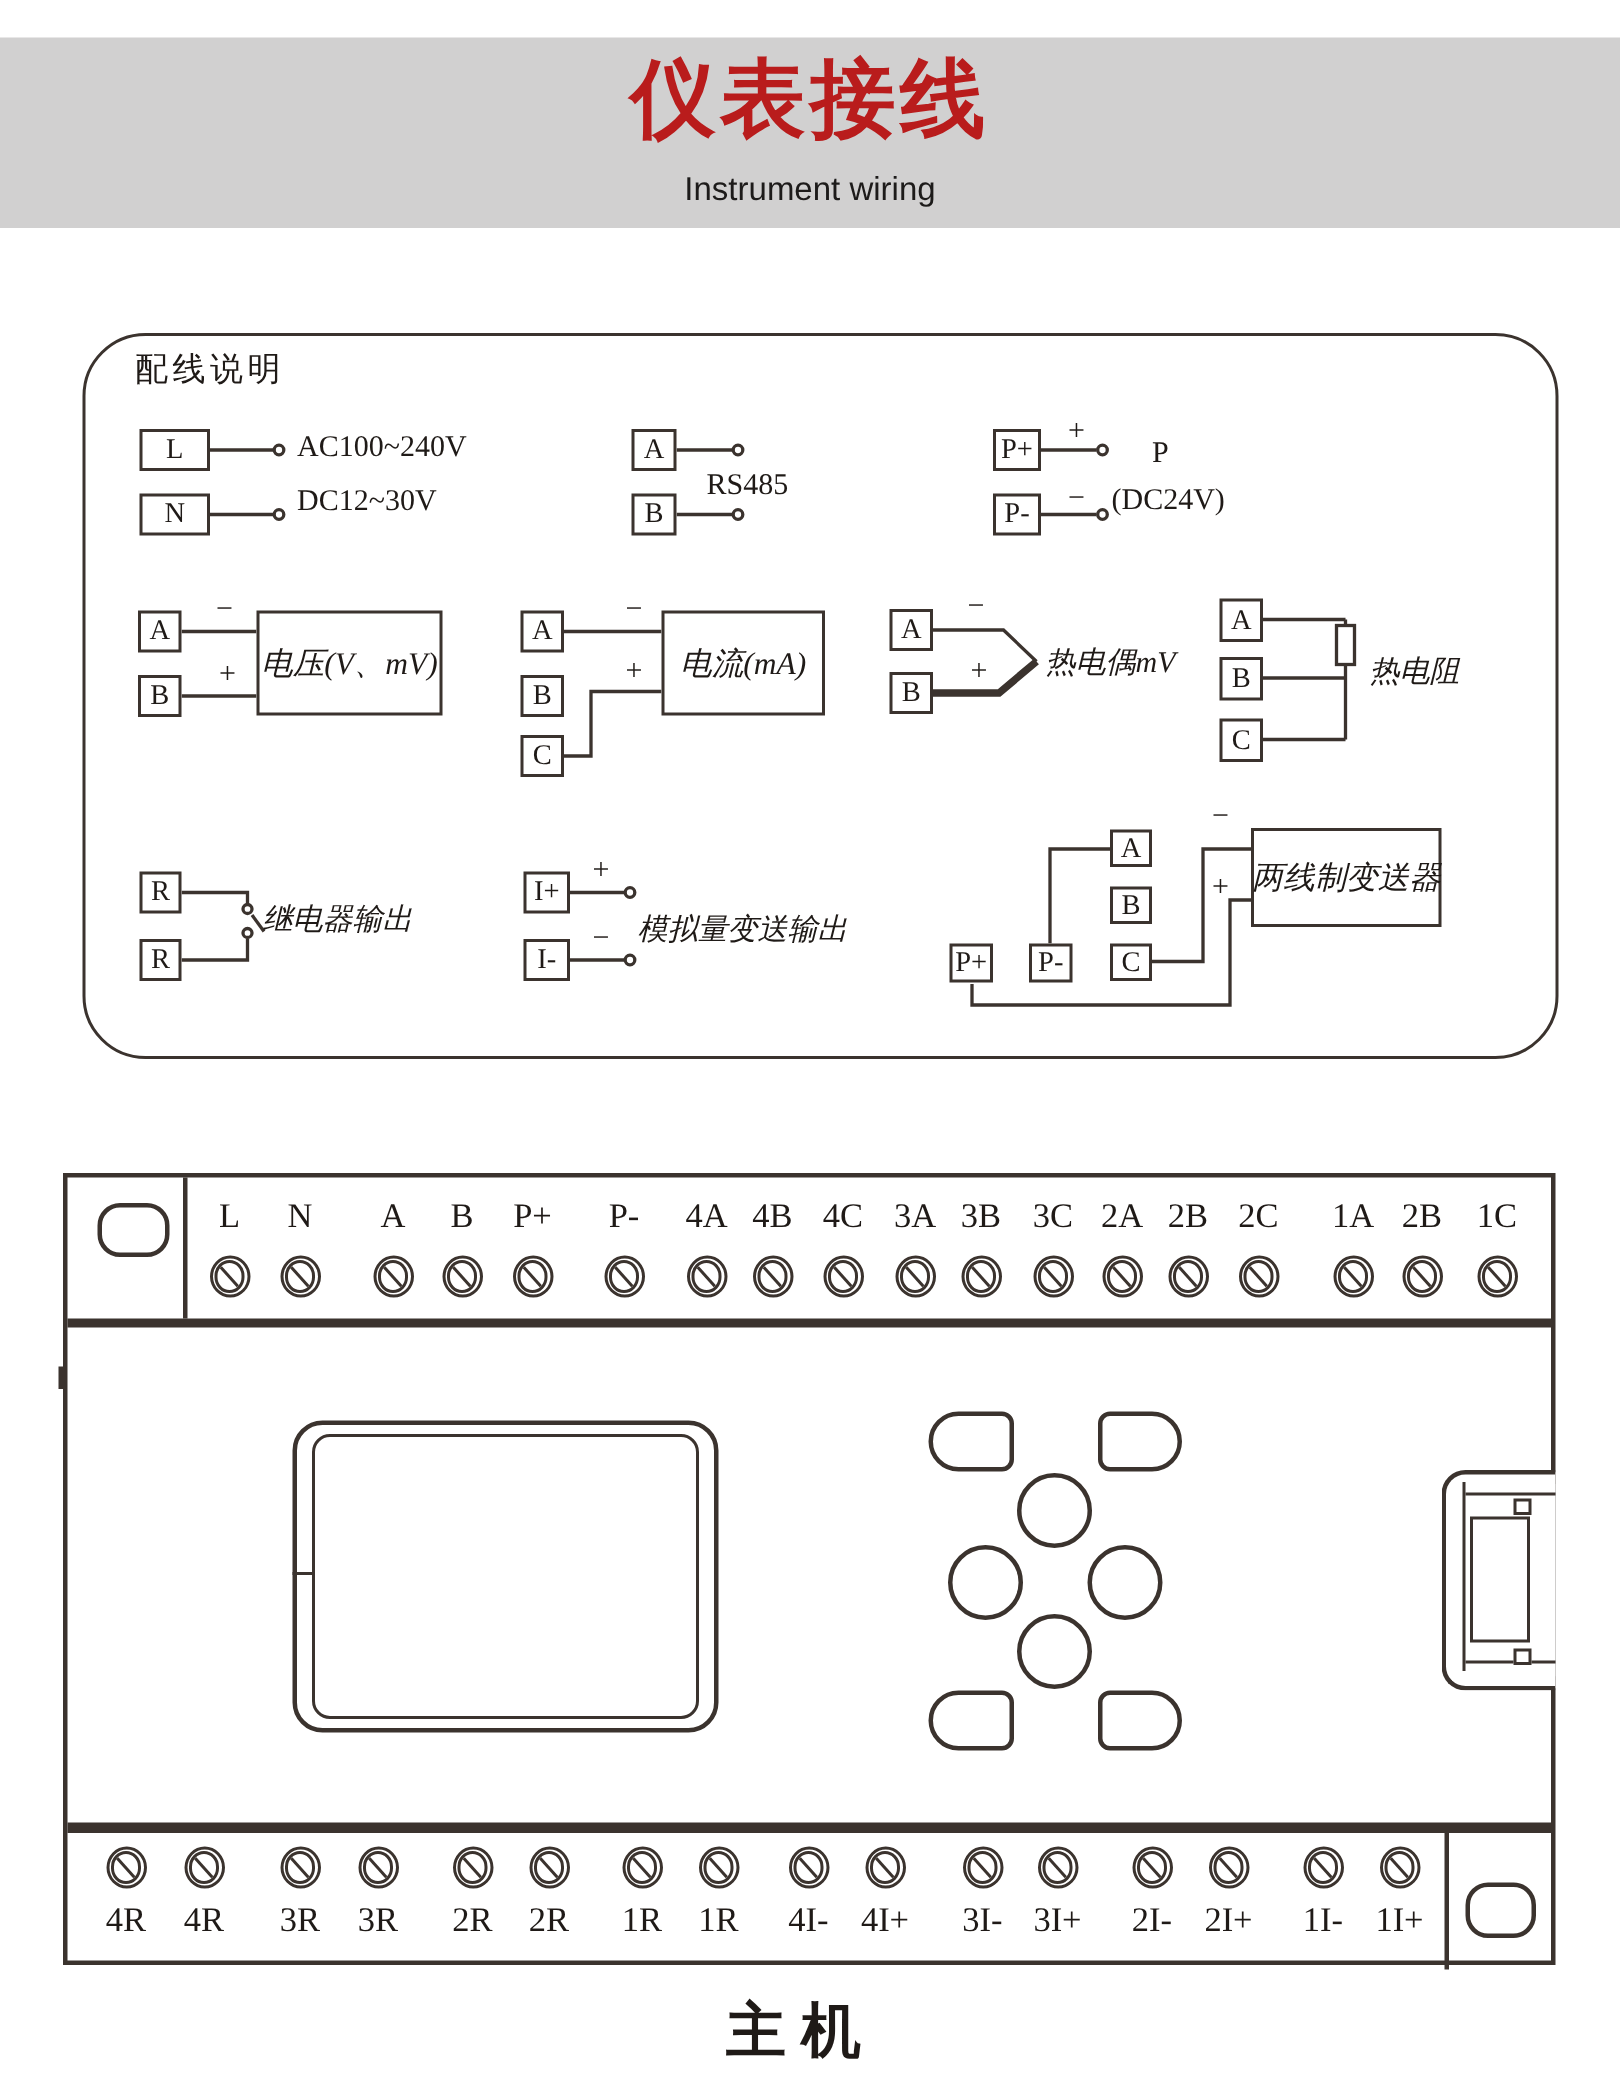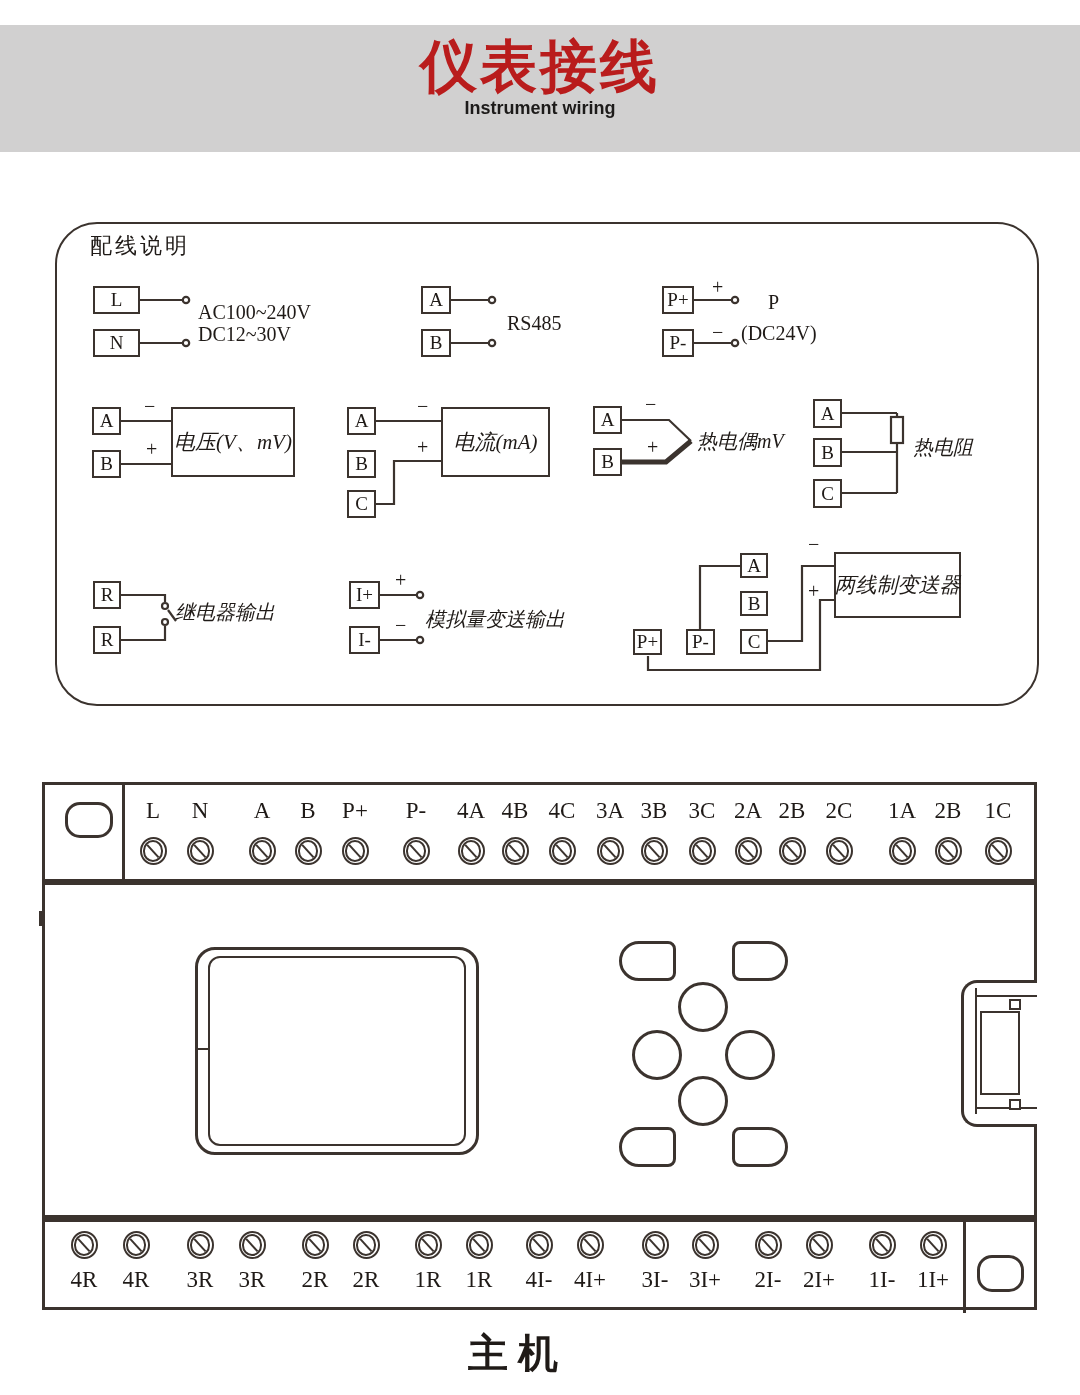--- a/index.html
+++ b/index.html
@@ -2,21 +2,21 @@
 <html style="--line: #3b332e; --ink: #1f1a17; --band: #d1d0d0;"><head>
 <meta charset="utf-8">
 <style>
   :root{ --line:#3b332e; --ink:#1f1a17; --band:#d1d0d0; }
   html,body{margin:0;padding:0;background:#fff;}
   body{width:1080px;height:1395px;position:relative;overflow:hidden;
        font-family:"Liberation Serif","DejaVu Serif",serif;color:var(--ink);}
   .band{position:absolute;left:0;top:25px;width:1080px;height:127px;background:var(--band);text-align:center;}
   .title{margin-top:12px;font-family:"Liberation Sans","DejaVu Sans",sans-serif;font-weight:bold;
          font-size:57px;letter-spacing:3px;line-height:1.05;color:#b91c1c;}
-  .subtitle{font-family:"Liberation Sans","DejaVu Sans",sans-serif;font-size:18px;margin-top:1px;color:#1d1b1a;font-weight:bold;}
+  .subtitle{font-family:"Liberation Sans","DejaVu Sans",sans-serif;font-size:22px;margin-top:16px;color:#1d1b1a;}
   .panel{position:absolute;left:55px;top:222px;width:984px;height:484px;box-sizing:border-box;
          border:2.4px solid var(--line);border-radius:42px;}
   .panel-title{position:absolute;left:90px;top:231px;font-size:22px;letter-spacing:3px;}
   .tb{position:absolute;border:2.2px solid var(--line);box-sizing:border-box;background:#fff;
       display:flex;align-items:center;justify-content:center;font-size:19px;white-space:nowrap;}
   .cjk{font-size:21px;font-style:italic;}
   .note{position:absolute;font-size:20px;white-space:nowrap;}
   .sign{position:absolute;font-size:20px;}
   .wires{position:absolute;left:0;top:0;pointer-events:none;}
   .wires path{stroke:var(--line);fill:none;stroke-width:2.2;}
@@ -31,21 +31,21 @@
   .tlab{font-size:23px;line-height:26px;height:26px;}
   .screw{width:27px;height:28px;border:2.6px solid var(--line);border-radius:50%;
          position:relative;box-sizing:border-box;}
   .tcell .screw{margin:13px auto 0;}
   .bcell .screw{margin:0 auto;}
   .bcell .tlab{margin-top:8px;}
   .screw::before{content:"";position:absolute;inset:1.4px;border:2px solid var(--line);border-radius:50%;}
   .screw::after{content:"";position:absolute;left:50%;top:50%;width:2.4px;height:17px;
                 background:var(--line);transform:translate(-50%,-50%) rotate(-42deg);}
   .outline{position:absolute;border:3px solid var(--line);box-sizing:border-box;background:#fff;}
-  .caption{position:absolute;left:0;top:1326px;width:1036px;text-align:center;
+  .caption{position:absolute;left:16px;top:1326px;width:1036px;text-align:center;
            font-size:40px;font-weight:bold;letter-spacing:10px;}
 </style>
 </head>
 <body>
 
 <div class="band">
   <div class="title">仪表接线</div>
   <div class="subtitle">Instrument wiring</div>
 </div>
 
@@ -105,26 +105,26 @@
   </g>
   <g>
     <path d="M700 629 V566 H740"></path>
     <path d="M768 641 H802 V566 H834"></path>
     <path d="M834 600 H820 V670 H648 V656"></path>
   </g>
 </svg>
 
 <div class="tb" style="left:93px;top:286px;width:47px;height:28px">L</div>
 <div class="tb" style="left:93px;top:329px;width:47px;height:28px">N</div>
-<div class="note" style="left:198px;top:301px">AC100~240V</div>
+<div class="note" style="left:198px;top:287px">AC100~240V</div>
 <div class="note" style="left:198px;top:323px">DC12~30V</div>
 
 <div class="tb" style="left:421px;top:286px;width:30px;height:28px">A</div>
 <div class="tb" style="left:421px;top:329px;width:30px;height:28px">B</div>
-<div class="note" style="left:507px;top:312px">RS485</div>
+<div class="note" style="left:471px;top:312px">RS485</div>
 
 <div class="tb" style="left:662px;top:286px;width:32px;height:28px">P+</div>
 <div class="tb" style="left:662px;top:329px;width:32px;height:28px">P-</div>
 <div class="sign" style="left:712px;top:276px">+</div>
 <div class="sign" style="left:712px;top:321px">−</div>
 <div class="note" style="left:768px;top:291px">P</div>
 <div class="note" style="left:741px;top:322px">(DC24V)</div>
 
 <div class="tb" style="left:92px;top:407px;width:29px;height:28px">A</div>
 <div class="tb" style="left:92px;top:450px;width:29px;height:28px">B</div>

